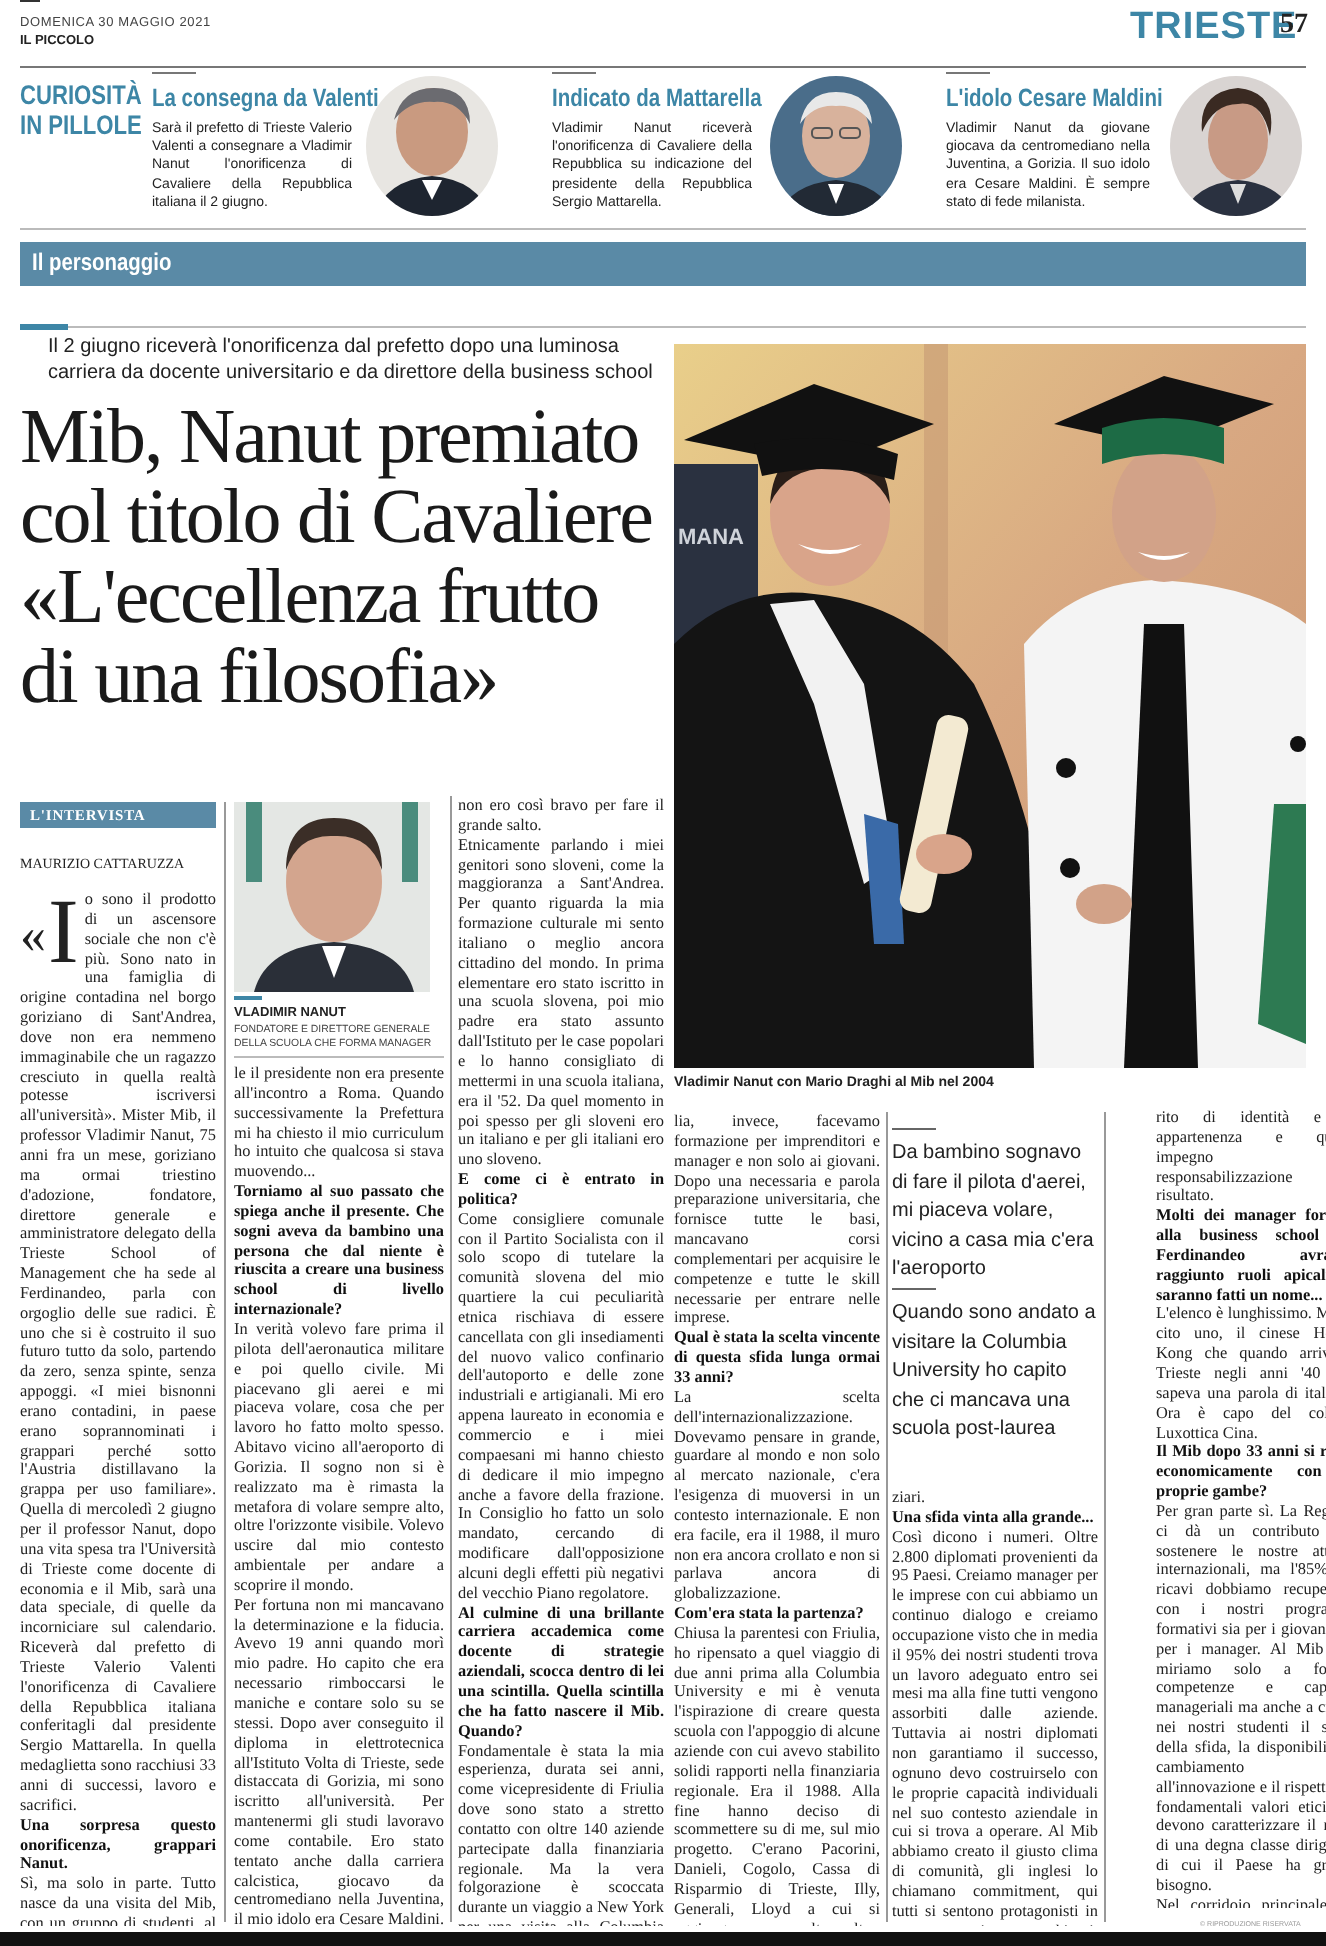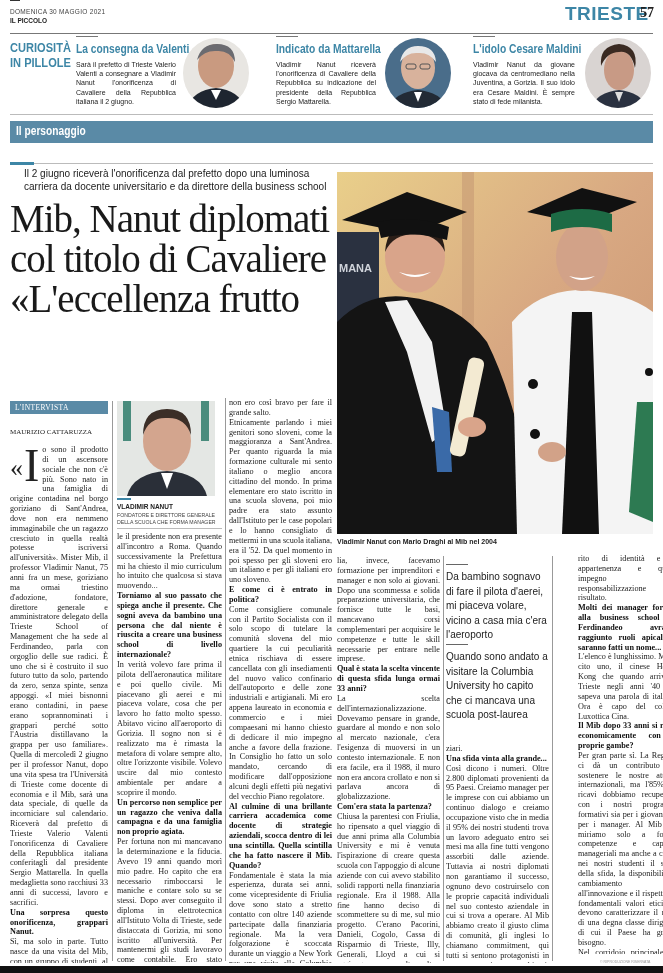--- a/index.html
+++ b/index.html
@@ -32,21 +32,21 @@
 
   #kicker { left: 10px; top: 168px; width: 315px; font-size: 10px; line-height: 12.5px; color: #222; font-family: "Liberation Sans", sans-serif; margin-left: 14px; }
   #headline { left: 10px; top: 199px; width: 325px; font-size: 39px; line-height: 40px; color: #1a1a1a; letter-spacing: -1px; }
 
   
   #photo { left: 337px; top: 172px; width: 316px; height: 362px; overflow: hidden; }
   #caption { left: 337px; top: 538px; font-size: 7px; font-weight: bold; color: #222; font-family: "Liberation Sans", sans-serif; }
 
   
   #int-tag { left: 10px; top: 401px; width: 98px; height: 13px; background: #5a8aa6; }
-  #int-tag-label { left: 15px; top: 403px; font-size: 7.5px; font-weight: normal; color: #fff; letter-spacing: 0.4px; }
+  #int-tag-label { left: 15px; top: 403px; font-size: 7.5px; font-weight: bold; color: #fff; letter-spacing: 0.4px; }
   #author { left: 10px; top: 428px; font-size: 7px; font-weight: normal; color: #222; }
 
   .col { position: absolute; font-size: 8.2px; line-height: 9.85px; text-align: justify; color: #222; hyphens: auto; }
   .col p { margin: 0; }
   .col .q { font-weight: bold; color: #111; }
   .vline { position: absolute; width: 1px; background: #999; }
 
   #col1 { left: 10px; top: 445px; width: 98px; height: 518px; overflow: hidden; }
   #col1 .dropcap { float: left; font-size: 46px; line-height: 38px; margin: 2px 3px 0 0; }
   #col1 .guil { float: left; font-size: 26px; line-height: 30px; margin: 8px 1px 0 0; }
@@ -126,23 +126,24 @@
 </div>
 <div class="abs" id="sep2"></div>
 
 <div class="abs" id="band"></div>
 <div class="abs sans" id="band-label">Il personaggio</div>
 <div class="abs" id="sep3"></div>
 <div class="abs" id="sep3-mark"></div>
 
 <div class="abs" id="kicker">Il 2 giugno riceverà l'onorificenza dal prefetto dopo una luminosa carriera da docente universitario e da direttore della business school</div>
 <div class="abs" id="headline">
-  <div>Mib, Nanut diplomati</div>
+  <div>Mib, Nanut premiato</div>
   <div>col titolo di Cavaliere</div>
   <div>«L'eccellenza frutto</div>
+  <div>di una filosofia»</div>
 </div>
 
 <div class="abs" id="photo">
   <svg width="316" height="362" viewBox="0 0 316 362">
     <defs>
       <linearGradient id="wall" x1="0" y1="0" x2="1" y2="1">
         <stop offset="0" stop-color="#e9cf8a"></stop>
         <stop offset="0.5" stop-color="#d8a882"></stop>
         <stop offset="1" stop-color="#c9936f"></stop>
       </linearGradient>
@@ -208,41 +209,40 @@
 <div class="abs" id="nanut-mark"></div>
 <div class="abs" id="nanut-name">VLADIMIR NANUT</div>
 <div class="abs" id="nanut-role">FONDATORE E DIRETTORE GENERALE DELLA SCUOLA CHE FORMA MANAGER</div>
 <div class="abs" id="nanut-rule"></div>
 
 <div class="col" id="col2">
   <div>
       <p>le il presidente non era presente all'incontro a Roma. Quando successivamente la Prefettura mi ha chiesto il mio curriculum ho intuito che qualcosa si stava muovendo...</p>
       <p class="q">Torniamo al suo passato che spiega anche il presente. Che sogni aveva da bambino una persona che dal niente è riuscita a creare una business school di livello internazionale?</p>
       <p>In verità volevo fare prima il pilota dell'aeronautica militare e poi quello civile. Mi piacevano gli aerei e mi piaceva volare, cosa che per lavoro ho fatto molto spesso. Abitavo vicino all'aeroporto di Gorizia. Il sogno non si è realizzato ma è rimasta la metafora di volare sempre alto, oltre l'orizzonte visibile. Volevo uscire dal mio contesto ambientale per andare a scoprire il mondo.</p>
-      <p class="q">Un percorso non semplice per un ragazzo che veniva dalla campagna e da una famiglia non proprio agiata.</p>
       <p>Per fortuna non mi mancavano la determinazione e la fiducia. Avevo 19 anni quando morì mio padre. Ho capito che era necessario rimboccarsi le maniche e contare solo su se stessi. Dopo aver conseguito il diploma in elettrotecnica all'Istituto Volta di Trieste, sede distaccata di Gorizia, mi sono iscritto all'università. Per mantenermi gli studi lavoravo come contabile. Ero stato tentato anche dalla carriera calcistica, giocavo da centromediano nella Juventina, il mio idolo era Cesare Maldini. Ma arrivai presto alla conclusione che</p>
     </div>
 </div>
 
 <div class="vline" style="left:225px;top:398px;height:563px;"></div>
 
 <div class="col" id="col3">
   <div>
       <p>non ero così bravo per fare il grande salto.</p>
       <p>Etnicamente parlando i miei genitori sono sloveni, come la maggioranza a Sant'Andrea. Per quanto riguarda la mia formazione culturale mi sento italiano o meglio ancora cittadino del mondo. In prima elementare ero stato iscritto in una scuola slovena, poi mio padre era stato assunto dall'Istituto per le case popolari e lo hanno consigliato di mettermi in una scuola italiana, era il '52. Da quel momento in poi spesso per gli sloveni ero un italiano e per gli italiani ero uno sloveno.</p>
       <p class="q">E come ci è entrato in politica?</p>
       <p>Come consigliere comunale con il Partito Socialista con il solo scopo di tutelare la comunità slovena del mio quartiere la cui peculiarità etnica rischiava di essere cancellata con gli insediamenti del nuovo valico confinario dell'autoporto e delle zone industriali e artigianali. Mi ero appena laureato in economia e commercio e i miei compaesani mi hanno chiesto di dedicare il mio impegno anche a favore della frazione. In Consiglio ho fatto un solo mandato, cercando di modificare dall'opposizione alcuni degli effetti più negativi del vecchio Piano regolatore.</p>
       <p class="q">Al culmine di una brillante carriera accademica come docente di strategie aziendali, scocca dentro di lei una scintilla. Quella scintilla che ha fatto nascere il Mib. Quando?</p>
       <p>Fondamentale è stata la mia esperienza, durata sei anni, come vicepresidente di Friulia dove sono stato a stretto contatto con oltre 140 aziende partecipate dalla finanziaria regionale. Ma la vera folgorazione è scoccata durante un viaggio a New York per una visita alla Columbia University. Era il 1986, da noi non esistevano i master post-laurea in business-administration. In Friu-</p>
     </div>
 </div>
 
 <div class="col" id="col4">
   <div>
-      <p>lia, invece, facevamo formazione per imprenditori e manager e non solo ai giovani. Dopo una scommessa e solida preparazione universitaria, che fornisce tutte le basi, mancavano corsi complementari per acquisire le competenze e tutte le skill necessarie per entrare nelle imprese.</p>
+      <p>lia, invece, facevamo formazione per imprenditori e manager e non solo ai giovani. Dopo una necessaria e parola preparazione universitaria, che fornisce tutte le basi, mancavano corsi complementari per acquisire le competenze e tutte le skill necessarie per entrare nelle imprese.</p>
       <p class="q">Qual è stata la scelta vincente di questa sfida lunga ormai 33 anni?</p>
       <p>La scelta dell'internazionalizzazione. Dovevamo pensare in grande, guardare al mondo e non solo al mercato nazionale, c'era l'esigenza di muoversi in un contesto internazionale. E non era facile, era il 1988, il muro non era ancora crollato e non si parlava ancora di globalizzazione.</p>
       <p class="q">Com'era stata la partenza?</p>
       <p>Chiusa la parentesi con Friulia, ho ripensato a quel viaggio di due anni prima alla Columbia University e mi è venuta l'ispirazione di creare questa scuola con l'appoggio di alcune aziende con cui avevo stabilito solidi rapporti nella finanziaria regionale. Era il 1988. Alla fine hanno deciso di scommettere su di me, sul mio progetto. C'erano Pacorini, Danieli, Cogolo, Cassa di Risparmio di Trieste, Illy, Generali, Lloyd a cui si aggiungeranno molte altre. Una scommessa da 240 milioni di lire per creare un consorzio di diritto privato. Naturalmente erano state coinvolte anche le Università di Trieste e Udine ma senza chiedere loro contributi finan-</p>
     </div>
 </div>
 
 <div class="vline" style="left:443px;top:556px;height:405px;"></div>
 
 <div class="pull-mark" style="left:446px;top:564px;"></div>

